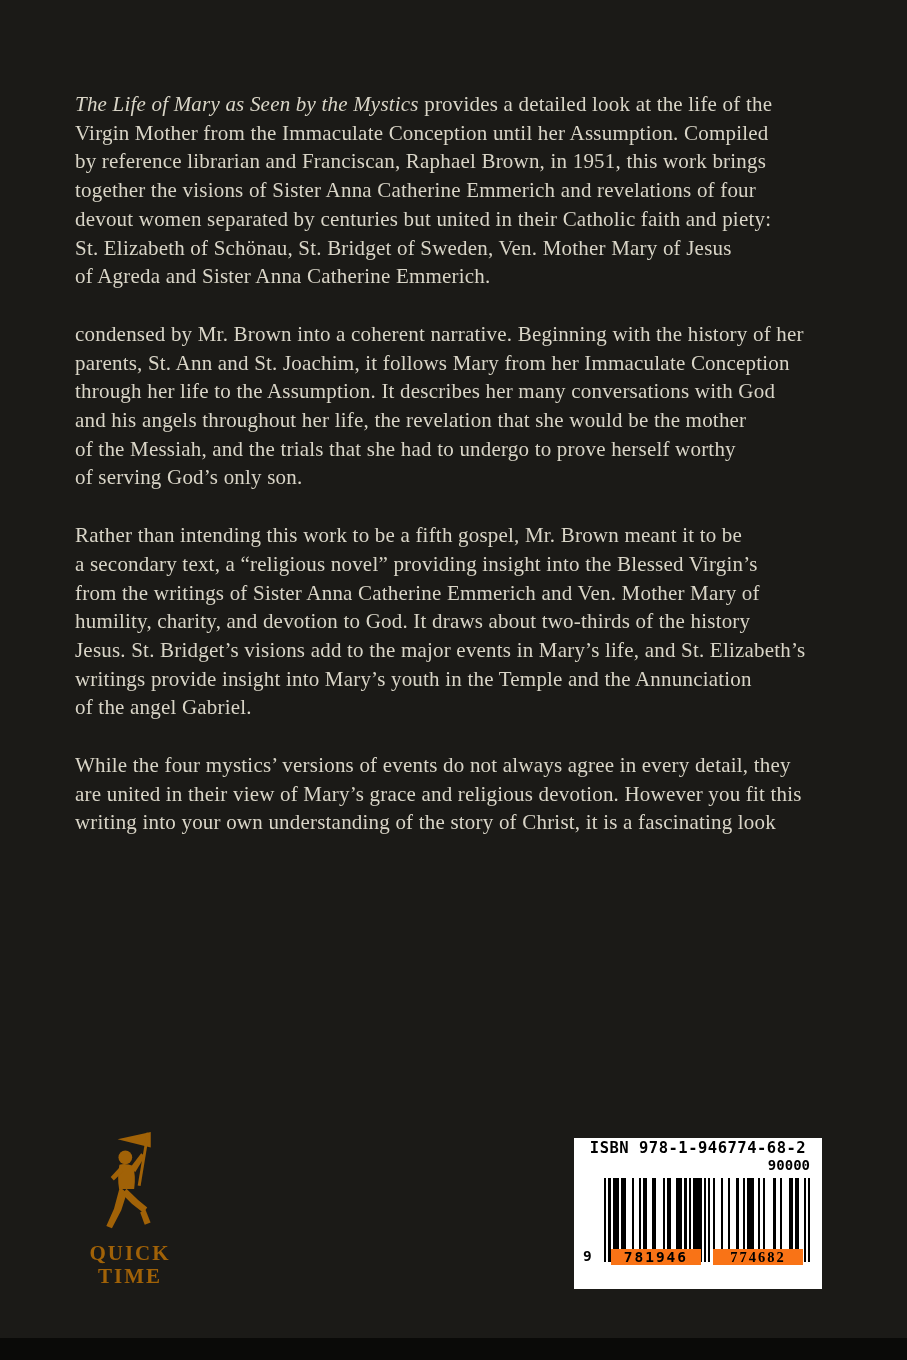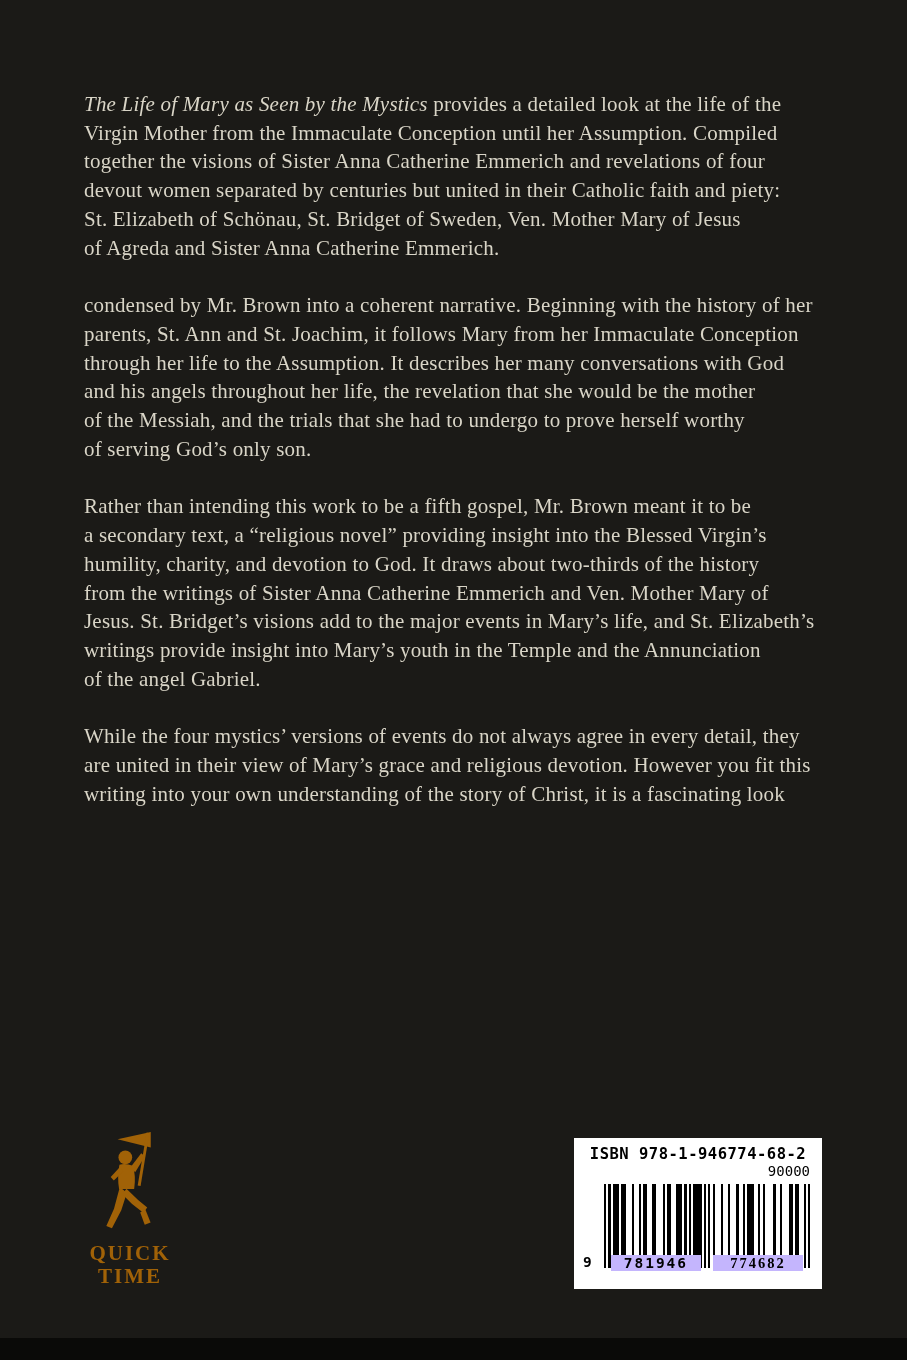--- a/index.html
+++ b/index.html
@@ -4,21 +4,21 @@
 <style>
   html,body{margin:0;padding:0;background:#101010;}
   .page{
     position:relative;
     width:907px;height:1360px;
     background:#1b1a17;
     overflow:hidden;
     font-family:"Liberation Serif","DejaVu Serif",serif;
   }
   .text-block{
-    position:absolute;left:84px;top:90px;right:50px;
+    position:absolute;left:75px;top:90px;right:50px;
     color:#d9d5c7;
     font-size:21px;
     line-height:28.7px;
     letter-spacing:0.2px;
   }
   .para{margin:0 0 29px 0;}
   .line{white-space:nowrap;}
   .line em{font-style:italic;}
 
   
@@ -30,74 +30,75 @@
   .logo-word{
     font-family:"Liberation Serif","DejaVu Serif",serif;
     font-weight:bold;font-size:21px;line-height:23px;letter-spacing:2px;
   }
 
   
   .isbn-box{
     position:absolute;right:85px;top:1138px;
     width:248px;height:151px;
     background:#ffffff;color:#000;
-    padding:7px 8px 6px 8px;box-sizing:border-box;
+    padding:1px 8px 6px 8px;box-sizing:border-box;
     font-family:"DejaVu Sans Mono","Liberation Mono",monospace;
   }
   .isbn-label{font-size:15.5px;font-weight:bold;text-align:center;letter-spacing:0.5px;}
-  .price{font-size:14px;font-weight:normal;text-align:right;padding-right:4px;margin-top:1px;line-height:15px;}
+  .price{font-size:14px;font-weight:bold;text-align:right;padding-right:4px;margin-top:1px;line-height:15px;}
   .barcode{position:relative;margin:5px 4px 0 22px;height:84px;}
   .bars{display:flex;height:100%;}
   .bars i{flex:1 0 auto;display:block;}
   .bars .b{background:#000;}
   .bars .s{background:#fff;}
   .digits{
     position:absolute;left:0;right:0;bottom:-3px;height:18px;
     font-size:14.5px;font-weight:bold;line-height:17px;
   }
   .digit-9{position:absolute;left:-21px;bottom:0;}
   .grp{
     position:absolute;bottom:0;height:16px;
-    background:#c4b5fd;text-align:center;letter-spacing:2px;
+    background:#f97316;text-align:center;letter-spacing:2px;
   }
   .grp-left{left:3.2%;width:44%;}
   .grp-right{left:52.8%;width:44%;font-family:Liberation Serif, serif;}
 
   .bottom-strip{position:absolute;left:0;bottom:0;width:100%;height:22px;background:#0a0a08;}
 </style>
 </head>
 <body>
 
 <div class="page">
 
   <div class="text-block">
 
     <div class="para">
       <div class="line"><em>The Life of Mary as Seen by the Mystics</em><span> provides a detailed look at the life of the</span></div>
       <div class="line">Virgin Mother from the Immaculate Conception until her Assumption. Compiled</div>
+      <div class="line">by reference librarian and Franciscan, Raphael Brown, in 1951, this work brings</div>
       <div class="line">together the visions of Sister Anna Catherine Emmerich and revelations of four</div>
       <div class="line">devout women separated by centuries but united in their Catholic faith and piety:</div>
       <div class="line">St. Elizabeth of Schönau, St. Bridget of Sweden, Ven. Mother Mary of Jesus</div>
       <div class="line">of Agreda and Sister Anna Catherine Emmerich.</div>
     </div>
 
     <div class="para">
       <div class="line">condensed by Mr. Brown into a coherent narrative. Beginning with the history of her</div>
       <div class="line">parents, St. Ann and St. Joachim, it follows Mary from her Immaculate Conception</div>
       <div class="line">through her life to the Assumption.  It describes her many conversations with God</div>
       <div class="line">and his angels throughout her life, the revelation that she would be the mother</div>
       <div class="line">of the Messiah, and the trials that she had to undergo to prove herself worthy</div>
       <div class="line">of serving God’s only son.</div>
     </div>
 
     <div class="para">
       <div class="line">Rather than intending this work to be a fifth gospel, Mr. Brown meant it to be</div>
       <div class="line">a secondary text, a “religious novel” providing insight into the Blessed Virgin’s</div>
+      <div class="line">from the writings of Sister Anna Catherine Emmerich and Ven. Mother Mary of</div>
       <div class="line">humility, charity, and devotion to God. It draws about two-thirds of the history</div>
-      <div class="line">from the writings of Sister Anna Catherine Emmerich and Ven. Mother Mary of</div>
       <div class="line">Jesus. St. Bridget’s visions add to the major events in Mary’s life, and St. Elizabeth’s</div>
       <div class="line">writings provide insight into Mary’s youth in the Temple and the Annunciation</div>
       <div class="line">of the angel Gabriel.</div>
     </div>
 
     <div class="para">
       <div class="line">While the four mystics’ versions of events do not always agree in every detail, they</div>
       <div class="line">are united in their view of Mary’s grace and religious devotion. However you fit this</div>
       <div class="line">writing into your own understanding of the story of Christ, it is a fascinating look</div>
     </div>

